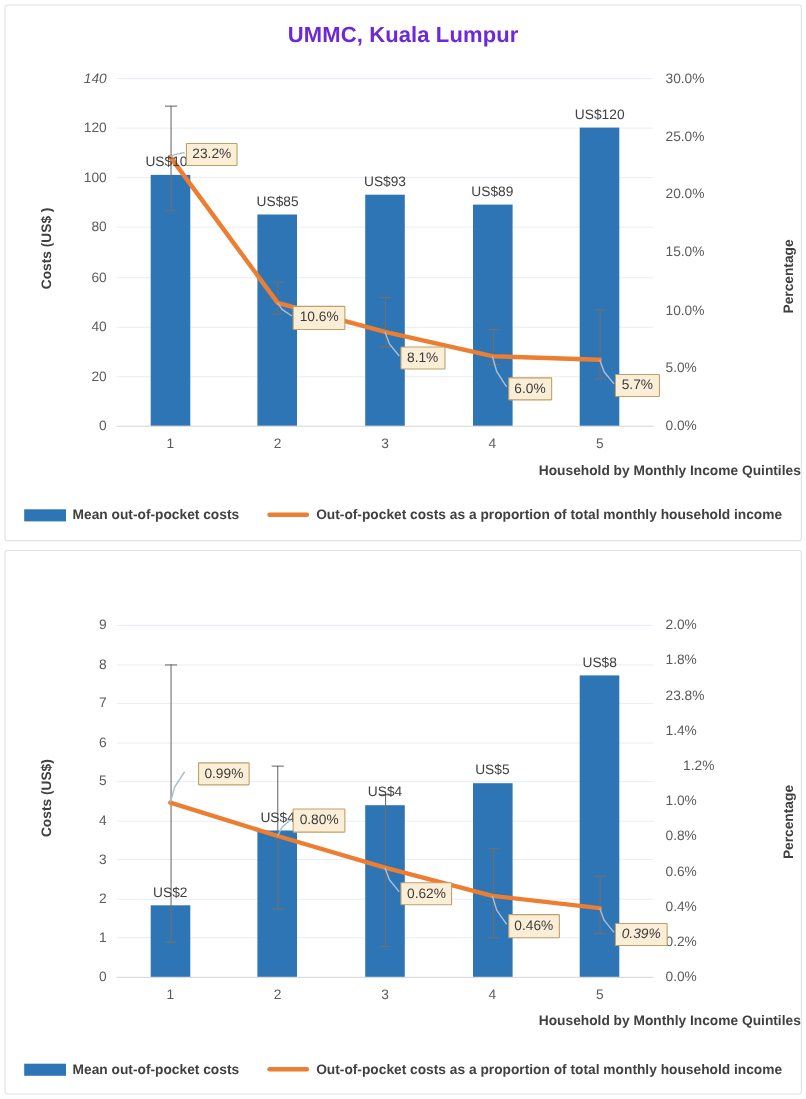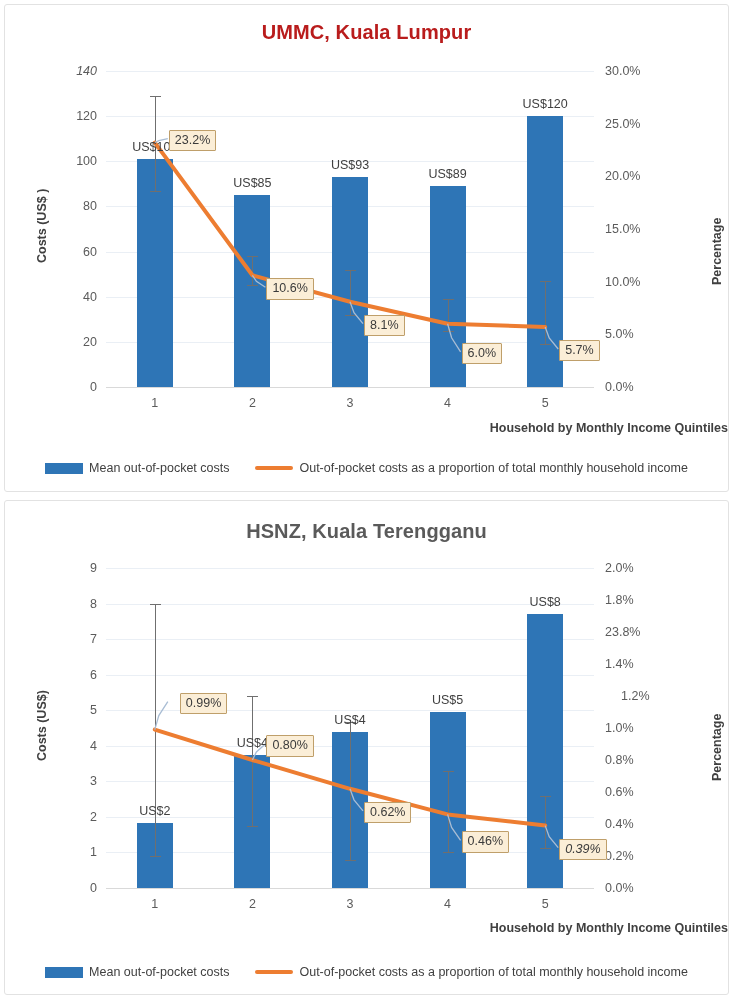--- a/index.html
+++ b/index.html
@@ -25,21 +25,21 @@
   #panel-bottom{top:500px;height:495px;}
 
   .chart-title{
     position:absolute;
     left:0;right:0;
     text-align:center;
     font-weight:bold;
     font-size:20px;
     letter-spacing:.1px;
   }
-  #title-top{top:16px;color:#b91c1c;}
+  #title-top{top:16px;color:#6d28d9;}
   #title-bottom{top:19px;color:#5a5a5a;}
 
   
   .plot{
     position:absolute;
     box-sizing:border-box;
   }
   .gridline{
     position:absolute;left:0;right:0;height:1px;background:#eaeff5;
   }
@@ -119,21 +119,21 @@
   .legend{
     position:absolute;
     left:0;right:0;
     display:flex;
     justify-content:center;
     align-items:center;
     gap:0px;
     font-size:12.5px;
     color:#404040;
   }
-  .legend-item{display:flex;align-items:center;}
+  .legend-item{display:flex;align-items:center;font-weight:bold;}
   .legend-swatch-bar{
     width:38px;height:11px;background:#2e75b6;margin-right:6px;
   }
   .legend-swatch-line{
     width:38px;height:4px;background:#ed7d31;margin-right:6px;border-radius:2px;
   }
   .legend-gap{width:26px;height:1px;}
   svg.overlay{position:absolute;left:0;top:0;overflow:visible;pointer-events:none;}
 </style>
 </head>
@@ -223,21 +223,20 @@
       <div class="bar-label" style="left: 442.6px; top: 162.114px;">US$89</div>
       <div class="bar-label" style="left: 540.2px; top: 92.1429px;">US$120</div>
       <div class="callout" style="left: 163.8px; top: 124.627px;">23.2%</div>
       <div class="callout" style="left: 261.4px; top: 273.347px;">10.6%</div>
       <div class="callout" style="left: 359px; top: 309.68px;">8.1%</div>
       <div class="callout" style="left: 456.6px; top: 337.8px;">6.0%</div>
       <div class="callout" style="left: 554.2px; top: 334.96px;">5.7%</div>
     </div>
 
   <div class="panel" id="panel-bottom">
-    <div class="chart-title" id="title-bottom">HSNZ, Kuala Terengganu</div>
     <div class="plot" id="plot-1" style="left: 101px; top: 67px; width: 488px; height: 320px;">
         <div class="gridline zero" style="top: 320px;"></div>
         <div class="gridline" style="top: 284.444px;"></div>
         <div class="gridline" style="top: 248.889px;"></div>
         <div class="gridline" style="top: 213.333px;"></div>
         <div class="gridline" style="top: 177.778px;"></div>
         <div class="gridline" style="top: 142.222px;"></div>
         <div class="gridline" style="top: 106.667px;"></div>
         <div class="gridline" style="top: 71.1111px;"></div>
         <div class="gridline" style="top: 35.5556px;"></div>

